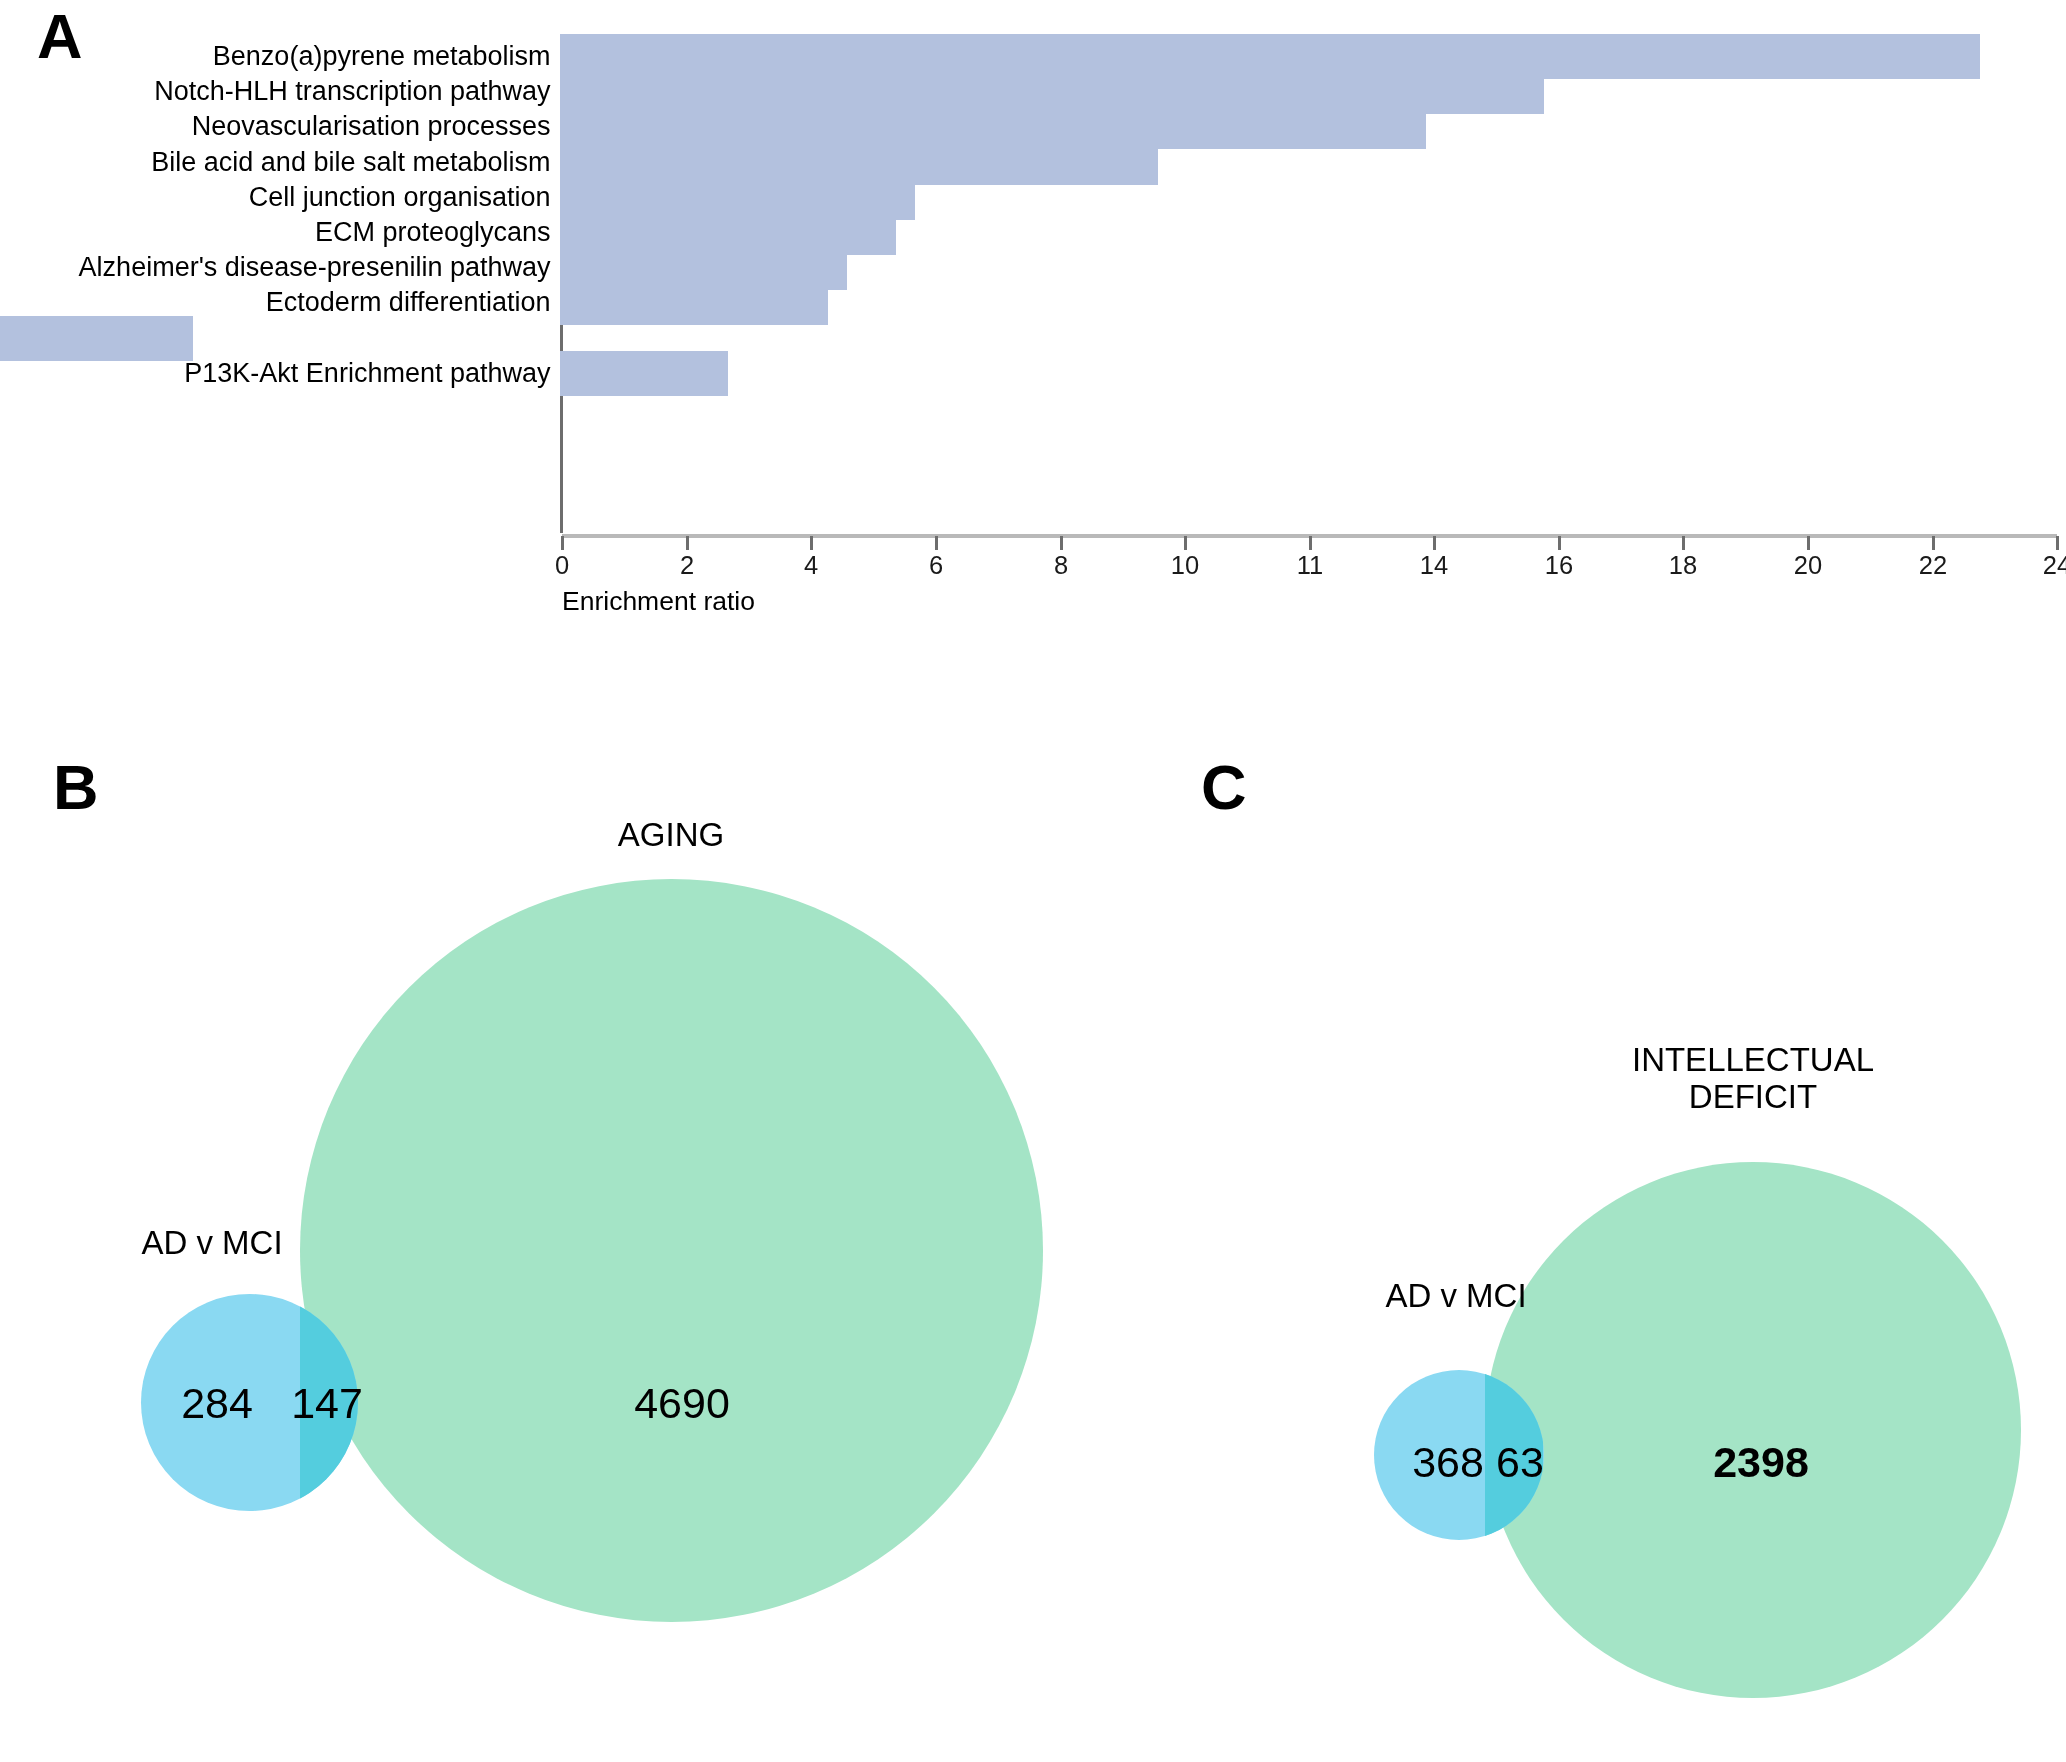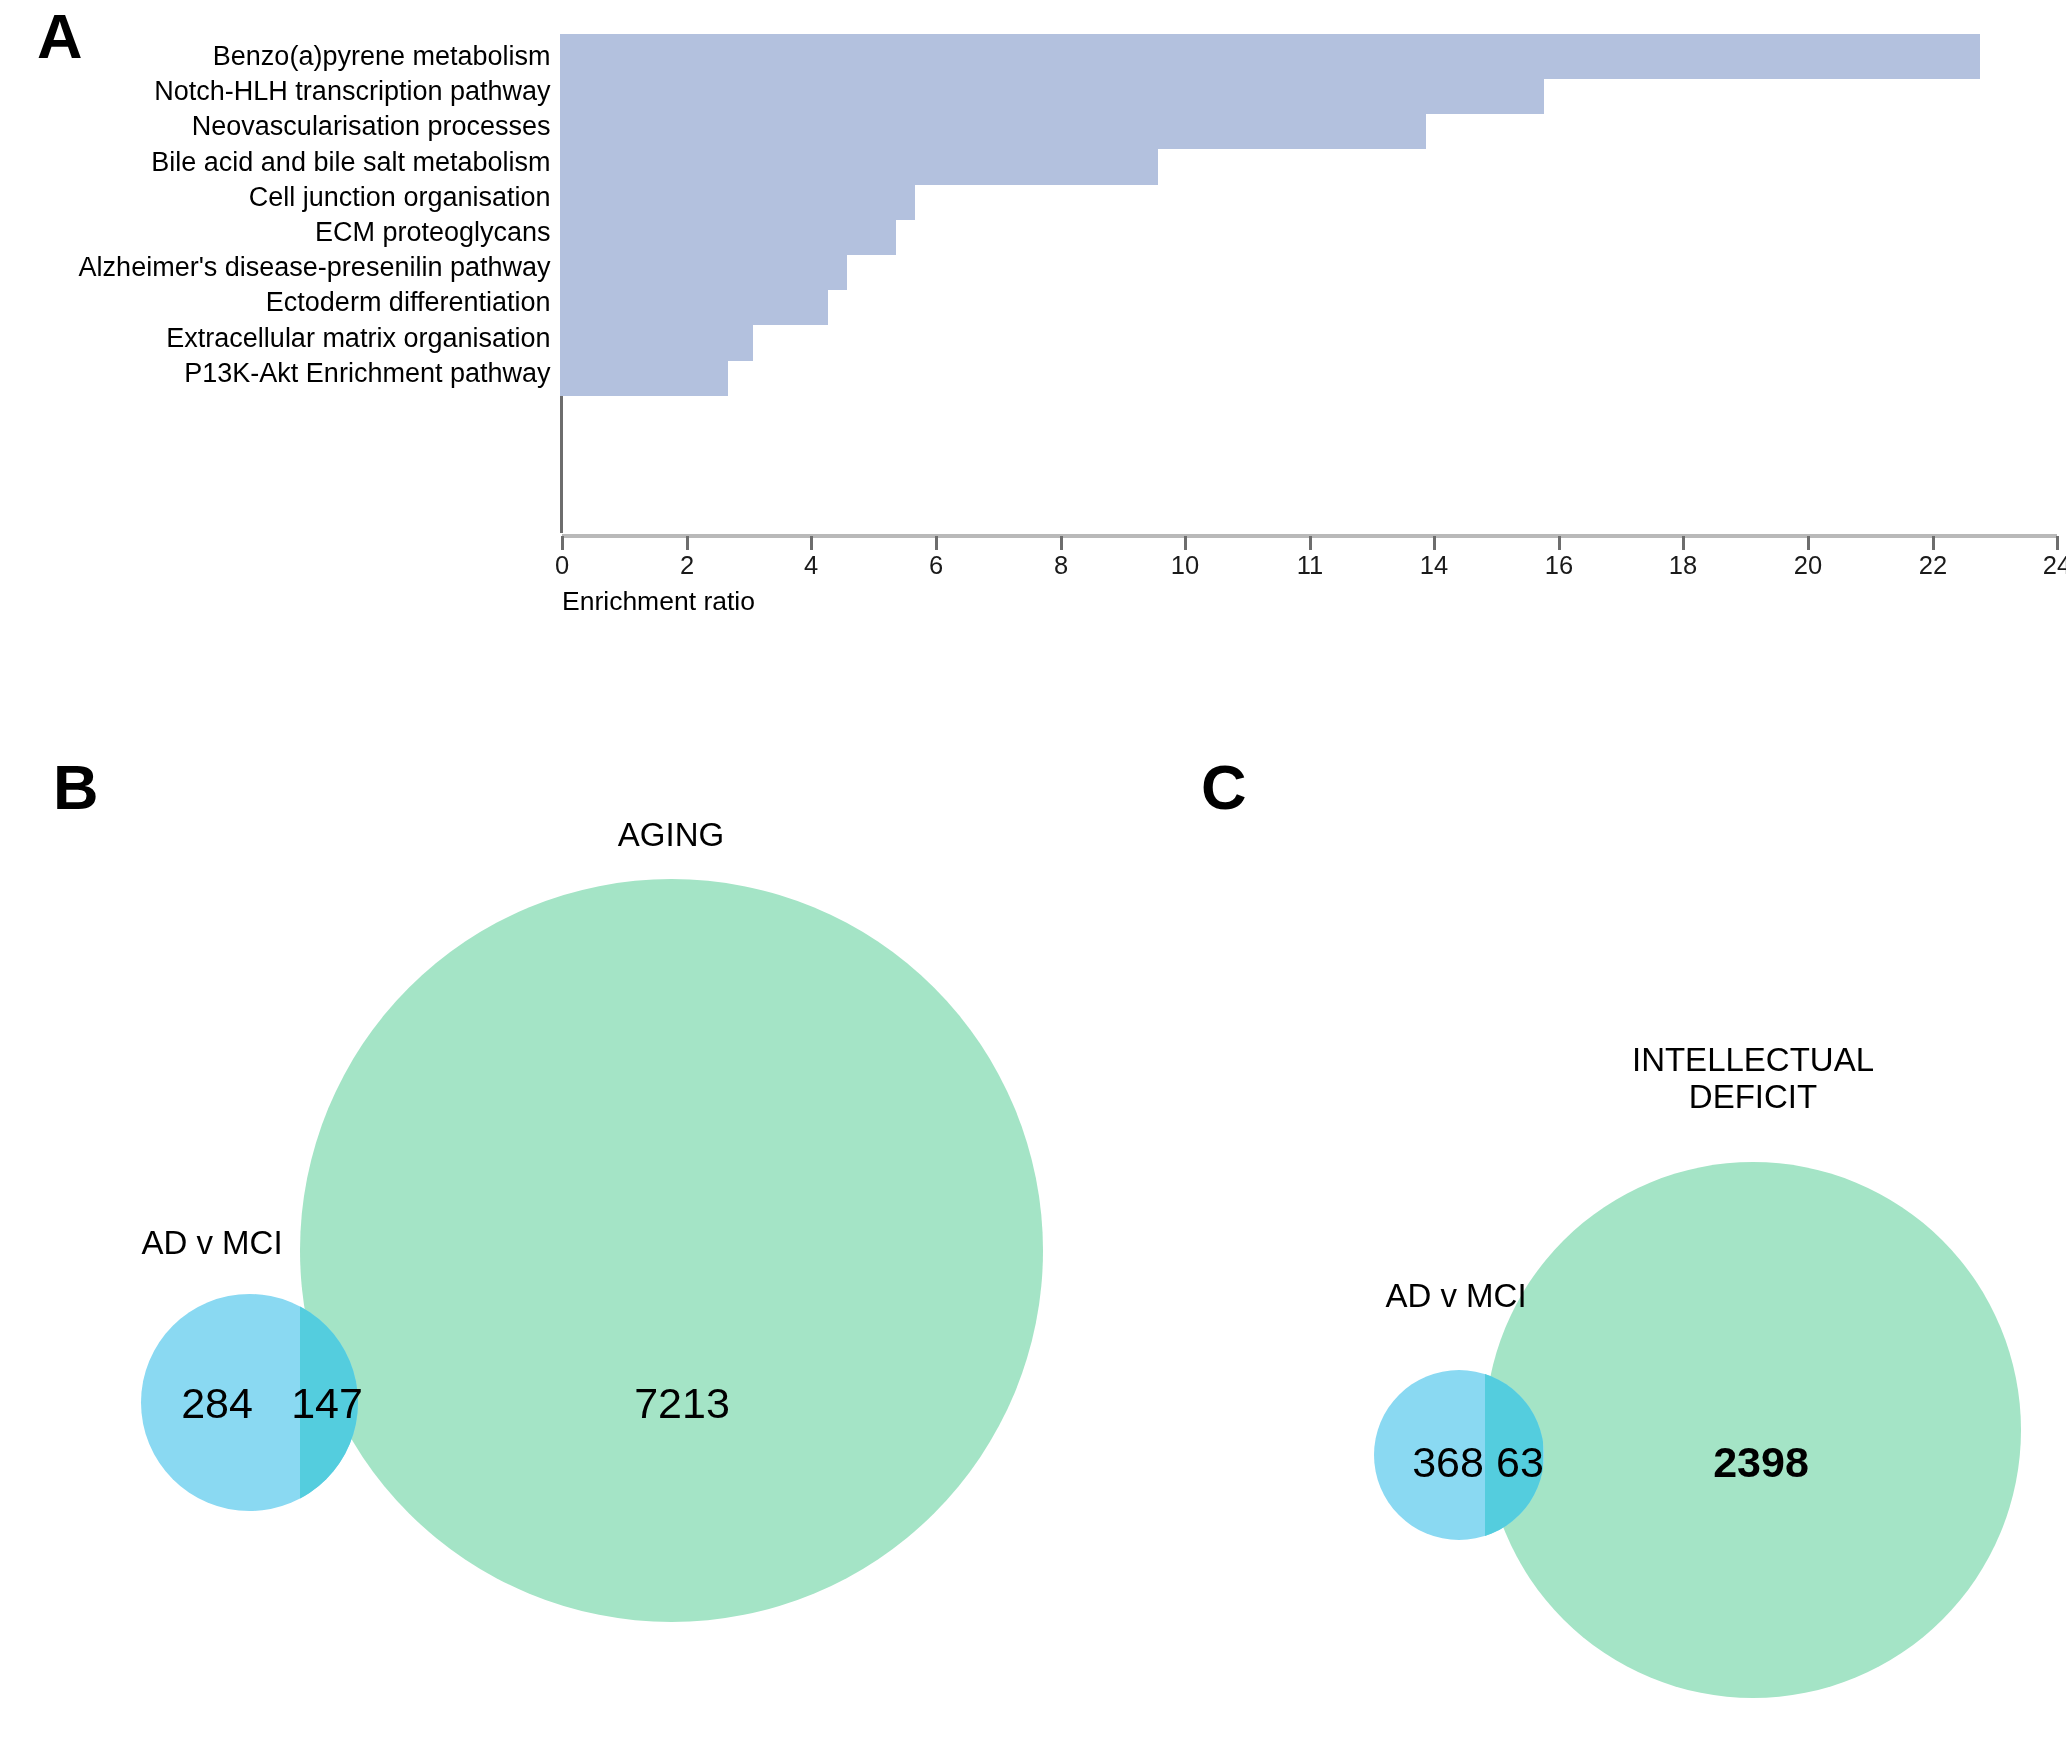--- a/index.html
+++ b/index.html
@@ -214,21 +214,20 @@
           <div class="bar-fill" style="width: 287px; background: rgb(179, 193, 222);"></div>
         </div>
       </div>
       <div class="bar-row">
         <div class="bar-label">Ectoderm differentiation</div>
         <div class="bar-track">
           <div class="bar-fill" style="width: 268px; background: rgb(179, 193, 222);"></div>
         </div>
       </div>
       <div class="bar-row">
-        <div class="bar-label">Extracellular matrix organisation</div>
         <div class="bar-track">
           <div class="bar-fill" style="width: 193px; background: rgb(179, 193, 222);"></div>
         </div>
       </div>
       <div class="bar-row">
         <div class="bar-label">P13K-Akt Enrichment pathway</div>
         <div class="bar-track">
           <div class="bar-fill" style="width: 168px; background: rgb(179, 193, 222);"></div>
         </div>
       </div>
@@ -278,21 +277,21 @@
 
     <div class="lens" style="left:300px; top:551px; width:58px; height:217px;">
       <div class="lens-inner" style="left:-159px; top:0px; width:217px; height:217px;"></div>
     </div>
 
     <div class="venn-set-label" style="left:671px; top:74px;">AGING</div>
     <div class="venn-set-label" style="left:212px; top:482px;">AD v MCI</div>
 
     <div class="venn-count" style="left:217px; top:660px;">284</div>
     <div class="venn-count" style="left:327px; top:660px;">147</div>
-    <div class="venn-count" style="left:682px; top:660px;">7213</div>
+    <div class="venn-count" style="left:682px; top:660px;">4690</div>
   </div>
 </div>
 
 <div id="panel-c" class="venn-panel">
   <div class="panel-letter" id="panel-letter-c" style="left:34px; top:13.3px;">C</div>
 
   <div class="venn-stage">
 
     <div class="circle circle-large" style="left:318px; top:419px; width:536px; height:536px;"></div>
 

